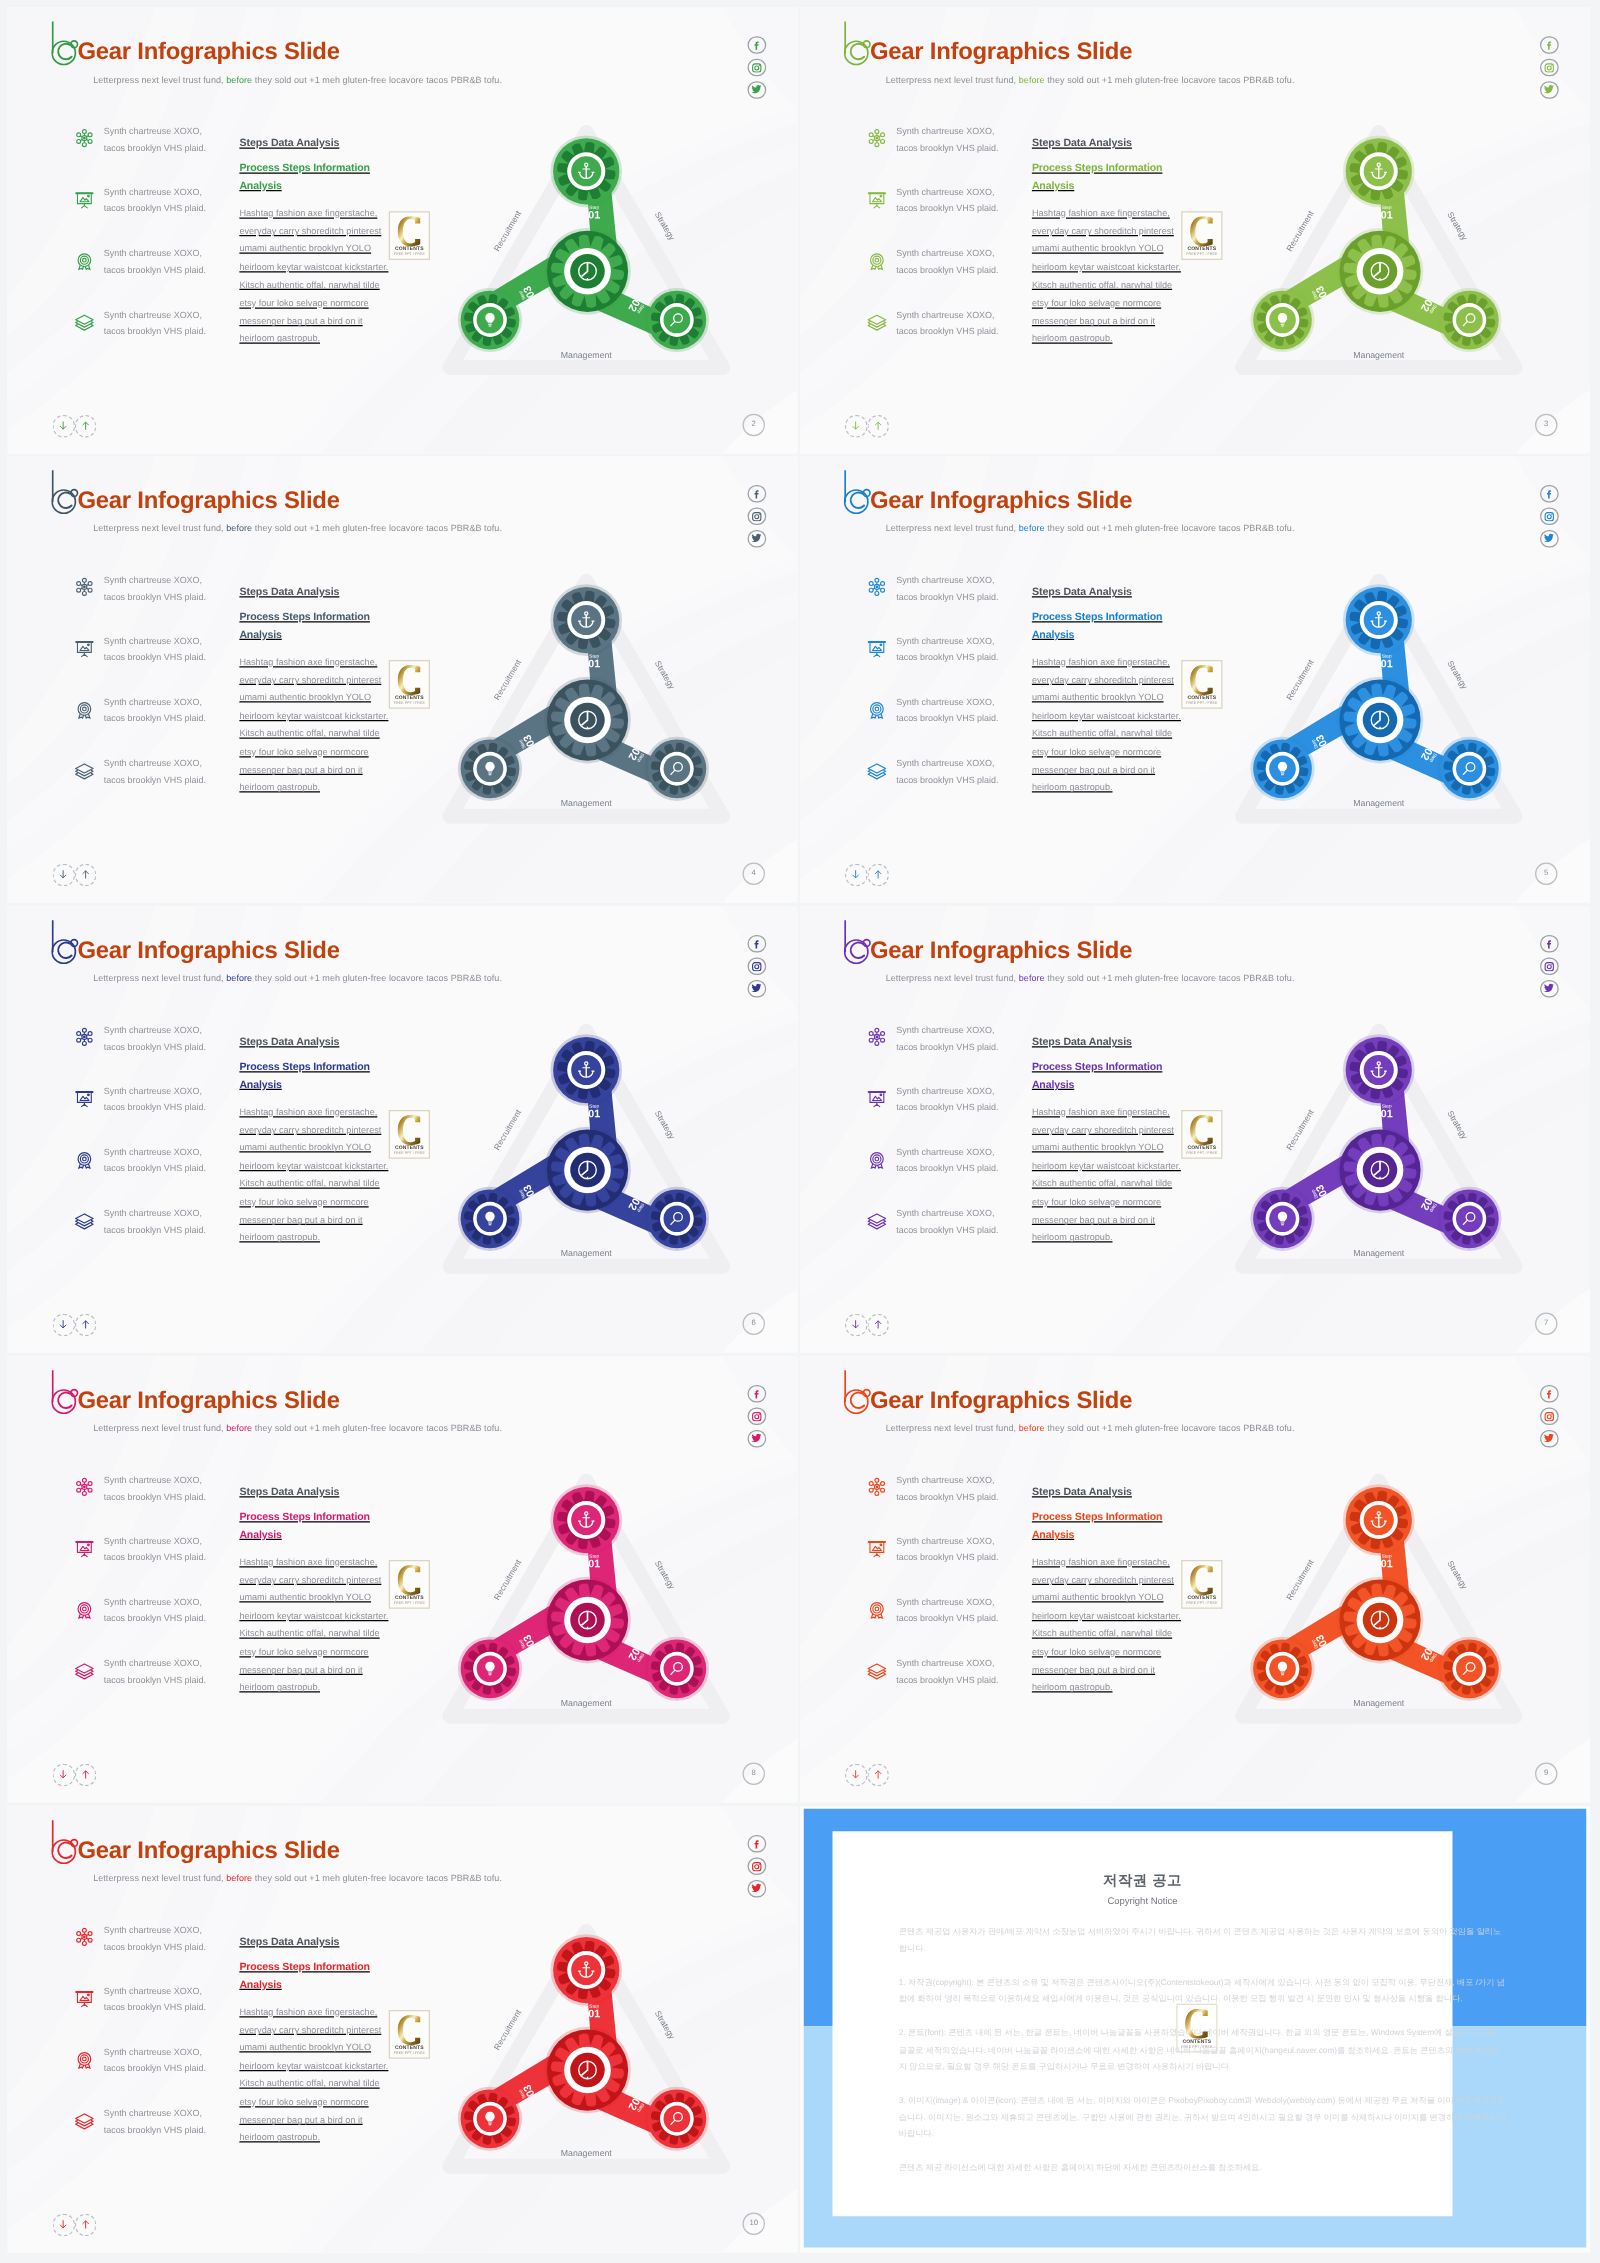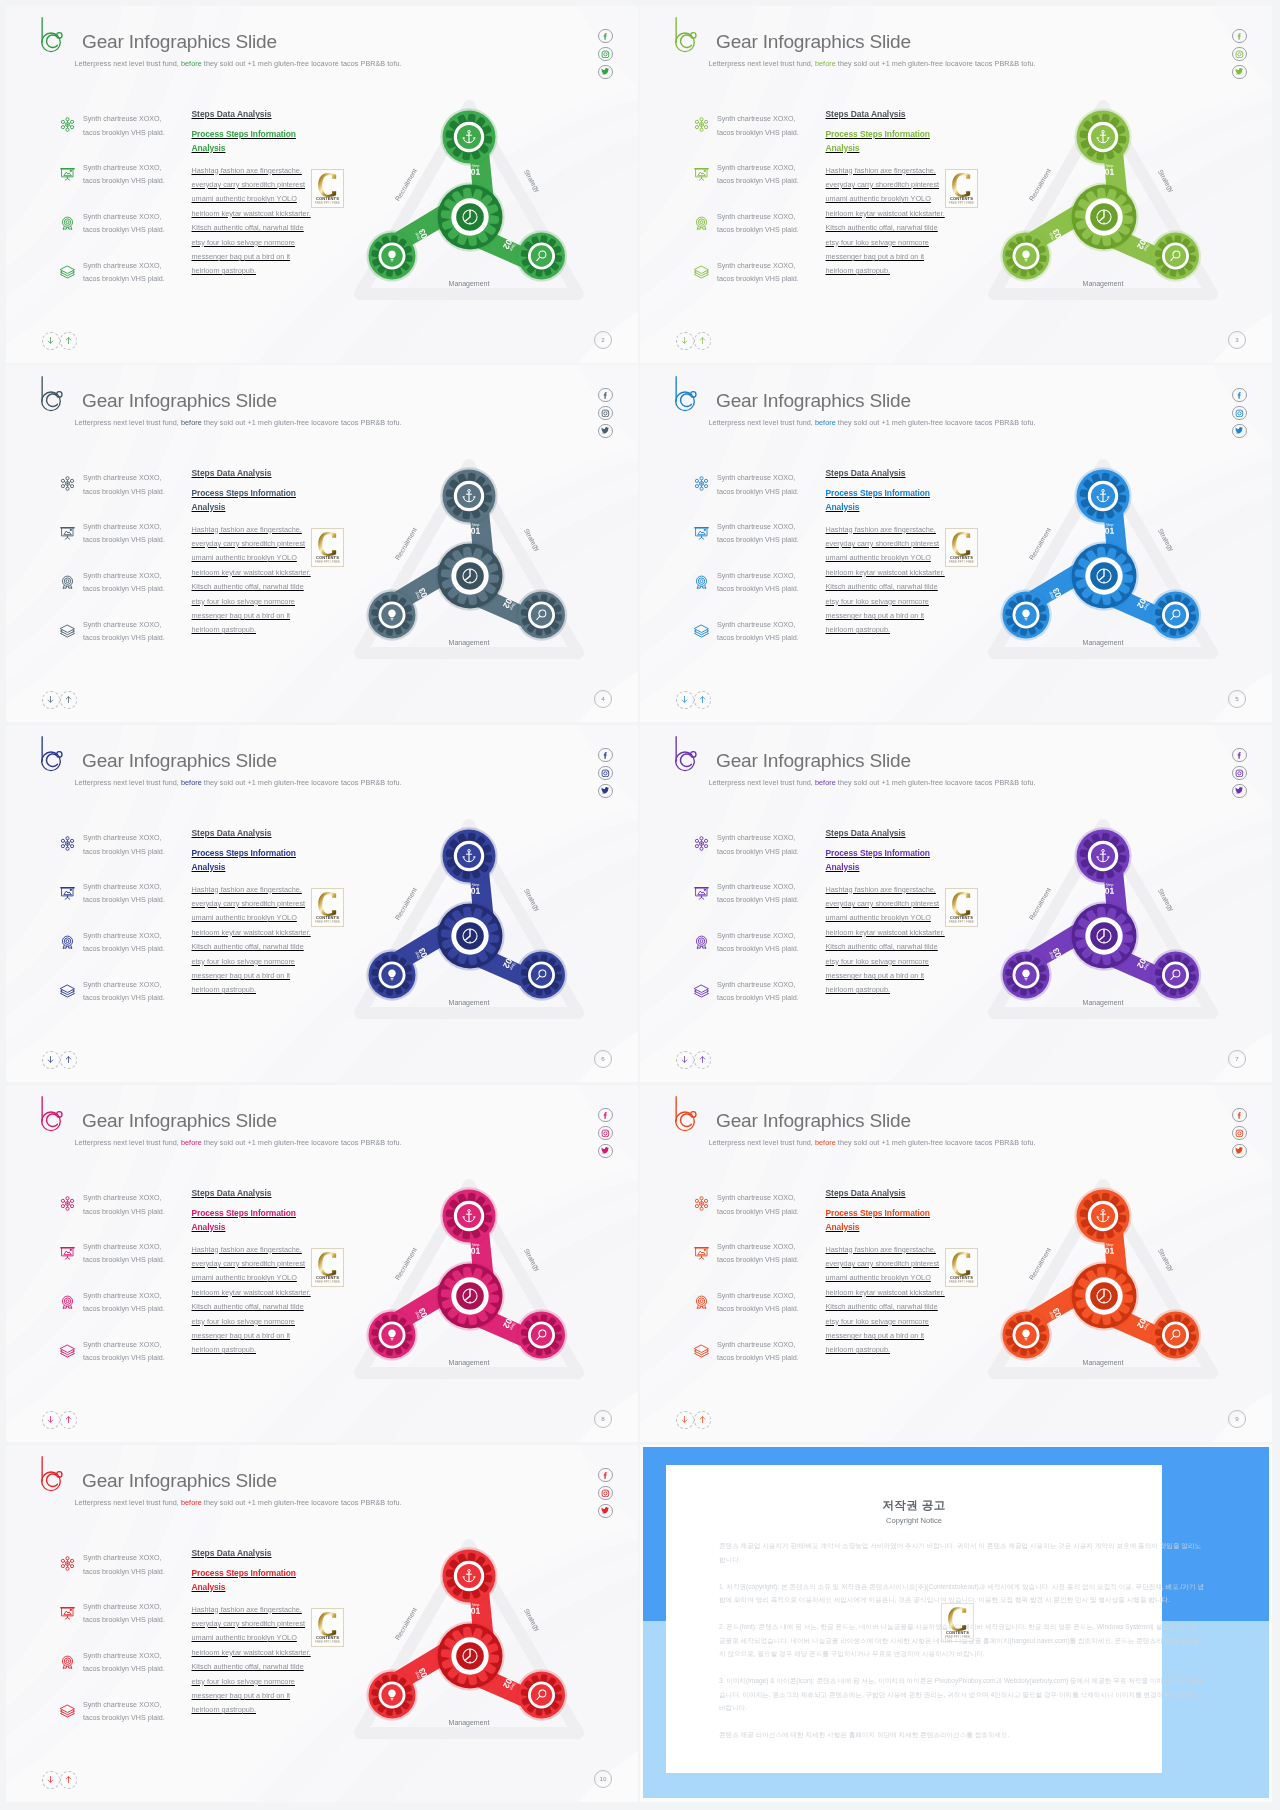--- a/index.html
+++ b/index.html
@@ -4,28 +4,28 @@
 <title>Gear Infographics Slide</title>
 <style>
   html,body{margin:0;padding:0;}
   *{box-sizing:border-box;}
   body{width:1280px;height:1810px;background:#f3f4f6;font-family:"Liberation Sans",sans-serif;overflow:hidden;}
   #grid{position:relative;width:1280px;height:1810px;}
   .slide{position:absolute;width:632px;height:357px;overflow:hidden;background:#fafafb;}
   .bgwave{position:absolute;inset:0;width:632px;height:357px;}
 
   .logo{position:absolute;left:35px;top:10px;width:23px;height:37px;}
-  .title{position:absolute;left:76px;top:25.3px;font-size:19.1px;font-weight:normal;color:#737373;letter-spacing:-0.2px;white-space:nowrap;}
+  .title{position:absolute;left:56px;top:25.3px;font-size:19.1px;font-weight:bold;color:#c2410c;letter-spacing:-0.2px;white-space:nowrap;}
   .subtitle{position:absolute;left:68.5px;top:53px;font-size:7.22px;color:#8b8f96;white-space:nowrap;letter-spacing:0.05px;}
 
   .social{position:absolute;right:25.5px;top:23px;display:flex;flex-direction:column;gap:3.5px;}
   .soc{width:14.3px;height:14.3px;border-radius:50%;border:1px solid #9aa0a6;display:flex;align-items:center;justify-content:center;}
   .soc svg{display:block;}
 
-  .items{position:absolute;left:53px;top:109px;width:128px;}
+  .items{position:absolute;left:53px;top:95px;width:128px;}
   .item{position:relative;height:48.9px;}
   .item .ico{position:absolute;left:0;top:1px;width:17px;height:17px;}
   .item .tx{position:absolute;left:24px;top:-2px;font-size:7.15px;color:#8d9197;line-height:13.6px;white-space:nowrap;}
 
   .body{position:absolute;left:185.5px;top:103px;width:160px;text-decoration:underline;}
   .bhead{font-size:8.5px;font-weight:bold;color:#4f545c;letter-spacing:-0.05px;}
   .bsub{margin-top:9px;font-size:8.45px;font-weight:bold;line-height:13.8px;letter-spacing:-0.1px;white-space:nowrap;}
   .bpara{margin-top:8px;font-size:7.3px;color:#8d9197;line-height:14.4px;width:auto;white-space:nowrap;}
 
   .cbadge{position:absolute;left:305px;top:163px;width:33px;height:39px;border:1px solid #dcd3c0;background:#fcfcfa;}

